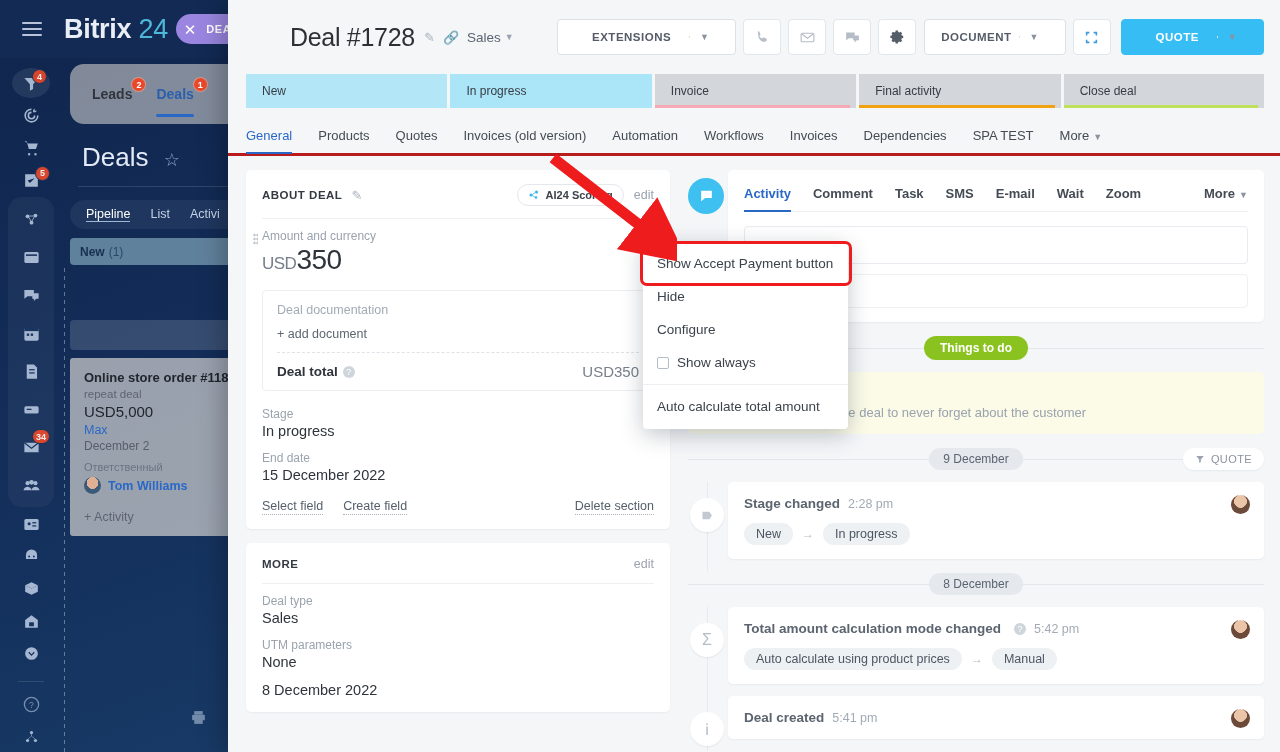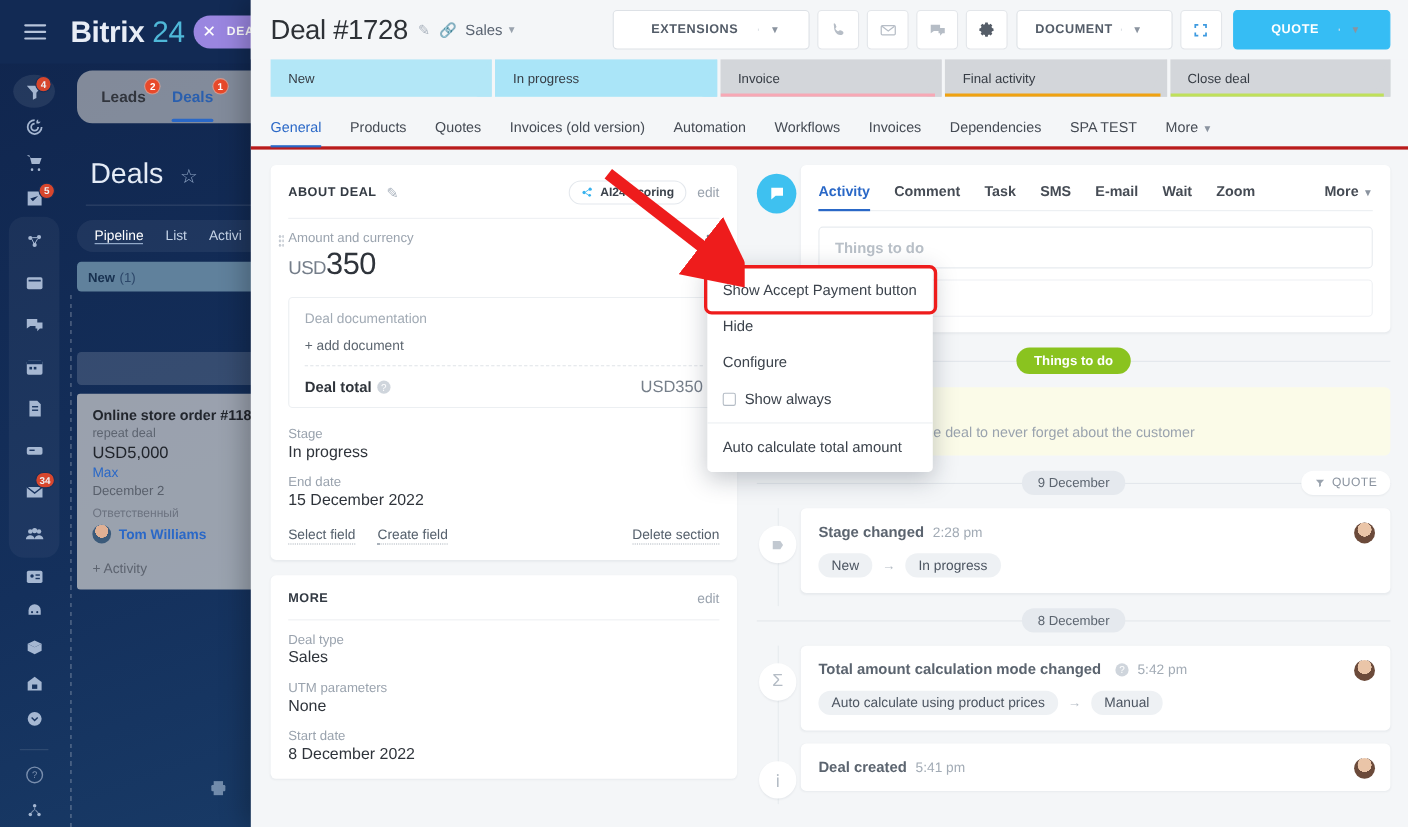--- a/index.html
+++ b/index.html
@@ -55,21 +55,21 @@
     position: absolute; top: 1px; right: 3px;
     background: #e8492a; color: #fff; font-size: 9px; font-weight: 700;
     min-width: 15px; height: 15px; border-radius: 8px;
     display: flex; align-items: center; justify-content: center; padding: 0 3px;
     border: 1.5px solid #16305b;
   }
 
   
   .bg-list { position: absolute; top: 58px; left: 62px; width: 178px; bottom: 0; overflow: hidden; }
   .crm-tabs {
-    position: absolute; top: 6px; left: 8px; width: 230px; height: 48px;
+    position: absolute; top: 6px; left: 8px; width: 230px; height: 60px;
     background: rgba(200,200,200,.62); border-radius: 14px;
     display: flex; align-items: center; gap: 24px; padding: 0 22px;
   }
   .crm-tab { font-size: 14px; color: #31353d; font-weight: 600; position: relative; }
   .crm-tab.sel { color: #2a5fae; }
   .crm-tab.sel::after { content:""; position:absolute; left:0; right:0; bottom:-15px; height:3px; background:#2a68c7; border-radius:2px; }
   .crm-tab .badge { top: -9px; right: -14px; border-color: rgba(200,200,200,.62); }
   .page-title { position: absolute; top: 84px; left: 20px; font-size: 26px; color: #e4ebf6; font-weight: 400; }
   .star { margin-left: 8px; color: #8fa6c6; font-size: 18px; }
   .hr-line { position: absolute; top: 128px; left: 16px; right: -400px; height: 1px; background: rgba(255,255,255,.13); }
@@ -106,22 +106,22 @@
   .dash-l { position: absolute; top: 210px; left: 2px; bottom: 0; width: 1px;
             background: repeating-linear-gradient(to bottom, rgba(255,255,255,.35) 0 4px, transparent 4px 8px); }
 
   
   .fg {
     position: absolute; top: 0; left: 228px; width: 1052px; height: 752px;
     background: #f4f6f8;
     box-shadow: -6px 0 22px rgba(0,0,0,.25);
   }
   .fg-top {
-    height: 54px; background: #f4f6f8;
-    display: flex; align-items: center; padding: 0 16px 0 18px;
+    height: 74px; background: #f4f6f8;
+    display: flex; align-items: center; padding: 0 16px 0 18px; margin-left: 44px;
   }
   .deal-h1 { font-size: 25px; color: #2d3136; font-weight: 400; letter-spacing: -.3px; }
   .h-ic { color: #a9b2bd; margin-left: 9px; font-size: 13px; }
   .cat { margin-left: 7px; font-size: 13.5px; color: #5a6472; }
   .cat-car { color: #9aa3ae; font-size: 9px; margin-left: 4px; }
   .spacer { flex: 1; }
   .btn {
     height: 36px; border: 1px solid #dde1e6; background: #fff; border-radius: 4px;
     display: flex; align-items: center; color: #535c68;
     font-size: 11.5px; font-weight: 700; letter-spacing: .5px;
@@ -644,21 +644,20 @@
           <div class="pnl-div"></div>
           <div>
             <div class="fld-lbl">Deal type</div>
             <div class="fld-val">Sales</div>
           </div>
           <div style="margin-top:12px">
             <div class="fld-lbl">UTM parameters</div>
             <div class="fld-val">None</div>
           </div>
           <div style="margin-top:12px">
-            <div class="fld-lbl">Start date</div>
             <div class="fld-val">8 December 2022</div>
           </div>
         </div>
       </div>
 
       <div class="col-right">
 
         <div class="act-wrap">
           <div class="act-bubble">
             <svg viewBox="0 0 24 24">

